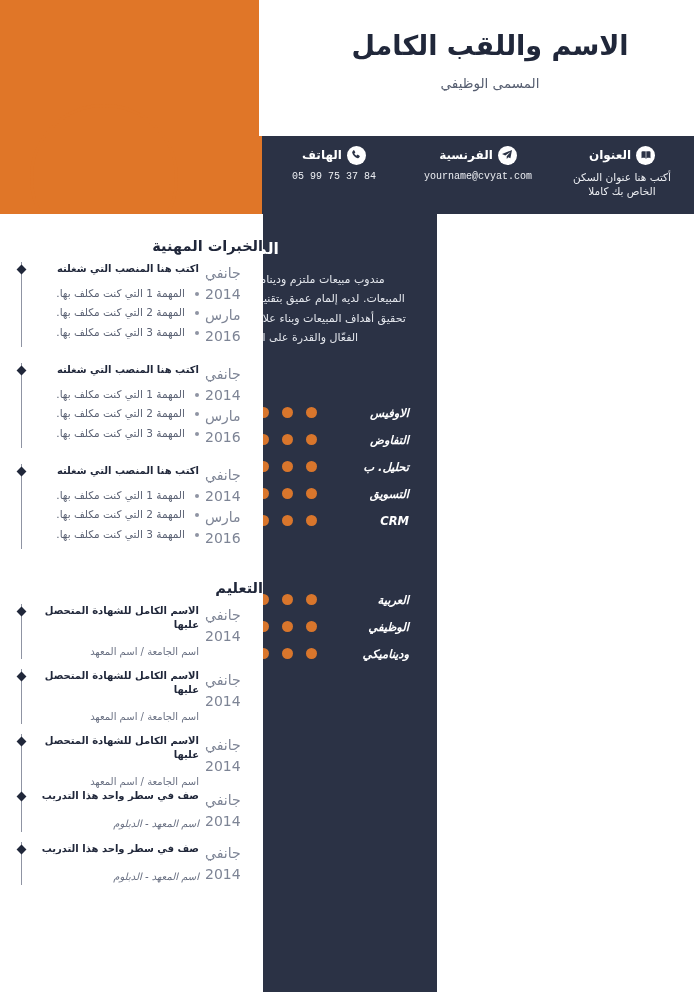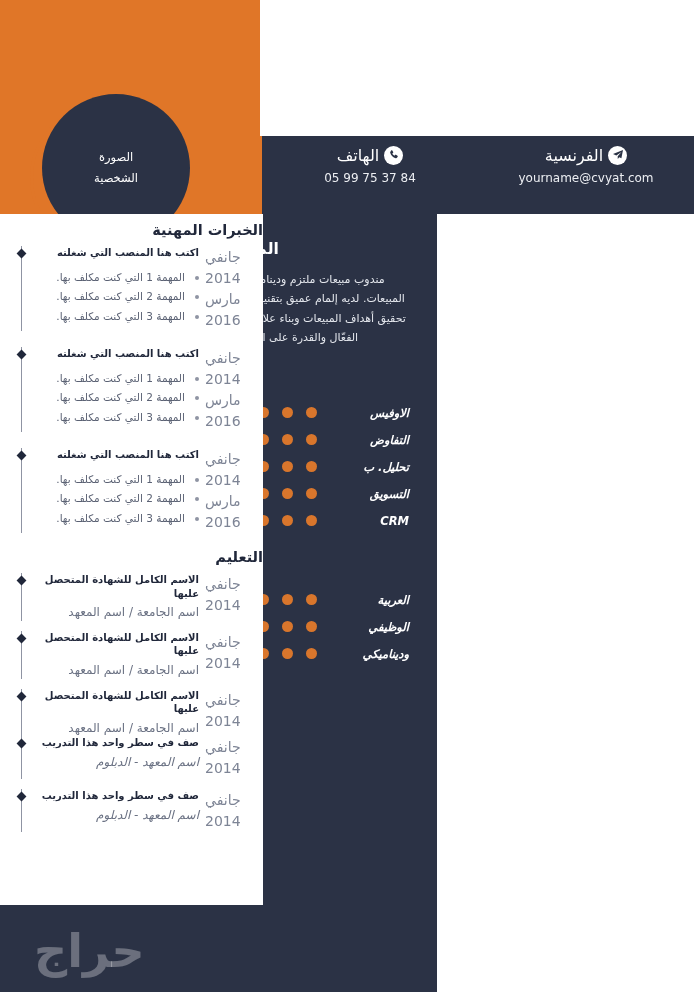--- a/index.html
+++ b/index.html
@@ -100,34 +100,35 @@
     height: 19px;
     border-radius: 50%;
     background: #ffffff;
     display: inline-flex;
     align-items: center;
     justify-content: center;
     flex: 0 0 auto;
   }
   .c-icon svg { display: block; }
   .contact-label {
-    font-size: 16px;
-    font-weight: normal;
+    font-size: 12px;
+    font-weight: bold;
     color: #ffffff;
   }
   .contact-value {
     margin-top: 5px;
     font-size: 10.5px;
     line-height: 1.35;
     color: #eceef2;
     direction: rtl;
   }
   .contact-value.ltr {
     direction: ltr;
-    font-size: 12px;
+    font-size: 10px;
+    font-family: Liberation Mono, monospace;
   }
 
   
   .sidebar {
     position: absolute;
     top: 214px;
     left: 0;
     width: 437px;
     height: 778px;
     background: #2b3245;
@@ -185,34 +186,34 @@
     background: #ffffff;
   }
   .dot.on { background: #d9762c; }
 
   
   .main-col {
     position: absolute;
     top: 214px;
     right: 437px;
     width: 263px;
-    height: 691px;
+    height: 778px;
     background: #ffffff;
     box-sizing: border-box;
-    padding: 8px 0 0 0;
+    padding: 24px 0 0 0;
   }
   .sec-h {
     font-size: 14.5px;
     font-weight: bold;
     color: #20273a;
     text-align: right;
     padding: 0 0 0 12px;
     margin: 0 0 8px 0;
   }
-  .sec-h.spaced { margin-top: 16px; }
+  .sec-h.spaced { margin-top: 31px; }
 
   .entry {
     position: relative;
     display: flex;
     flex-direction: row;
     align-items: flex-start;
     padding-left: 12px;
   }
   
   .rail {
@@ -243,23 +244,23 @@
     text-align: right;
     padding-right: 2px;
   }
   .entry-title {
     font-size: 10px;
     font-weight: bold;
     color: #20273a;
     line-height: 1.35;
   }
   .entry-sub {
-    font-size: 12px;
+    font-size: 10px;
     color: #6a7183;
-    margin-top: 4px;
+    margin-top: 14px;
     line-height: 1.4;
   }
   .entry-sub.italic { font-style: italic; }
   .task-list {
     list-style: none;
     margin: 8px 0 0 0;
     padding: 0;
   }
   .task-list li {
     position: relative;
@@ -335,23 +336,45 @@
   }
 </style>
 </head>
 <body>
 
 <div id="cv-page">
 
   <div class="orange-band"></div>
   <div class="orange-band-lower"></div>
 
+  <div class="header-white">
+    <div class="name-title-wrap">
+      <div class="full-name">الاسم واللقب الكامل</div>
+      <div class="job-title">المسمى الوظيفي</div>
+    </div>
+  </div>
 
   <div class="contact-bar">
 
+    <div class="contact-item">
+      <div class="contact-head">
+        <span class="c-icon">
+          <svg width="12" height="12" viewBox="0 0 24 24" fill="#2b3245">
+            <path d="M3 5.5c2.6-1.2 5.4-1.2 8 0v13c-2.6-1.2-5.4-1.2-8 0v-13z"></path>
+            <path d="M13 5.5c2.6-1.2 5.4-1.2 8 0v13c-2.6-1.2-5.4-1.2-8 0v-13z"></path>
+            <rect x="11.3" y="4.6" width="1.4" height="15" rx="0.5"></rect>
+          </svg>
+        </span>
+        <span class="contact-label">العنوان</span>
+      </div>
+      <div class="contact-value">
+        <div>أكتب هنا عنوان السكن</div>
+        <div>الخاص بك كاملا</div>
+      </div>
+    </div>
 
     <div class="contact-item">
       <div class="contact-head">
         <span class="c-icon">
           <svg width="12" height="12" viewBox="0 0 24 24" fill="#2b3245">
             <path d="M22 2L2 10.2l6.6 2.6L19 5.8l-7.6 8.6 0.1 5.6 3-3.6 4.3 1.9z"></path>
           </svg>
         </span>
         <span class="contact-label">الفرنسية</span>
       </div>
@@ -462,24 +485,20 @@
             <span class="dot"></span>
             <span class="dot"></span>
           </span>
       </div>
     </div>
 
     <div class="watermark">حراج</div>
   </div>
 
   <div class="photo-ring"></div>
-  <div class="photo-circle">
-    <span>الصورة</span>
-    <span>الشخصية</span>
-  </div>
 
   <div class="main-col">
 
     <div class="sec-h">الخبرات المهنية</div>
 
     <div class="entry">
       <div class="entry-date">
         <div>جانفي 2014</div>
         <div>مارس 2016</div>
       </div>

